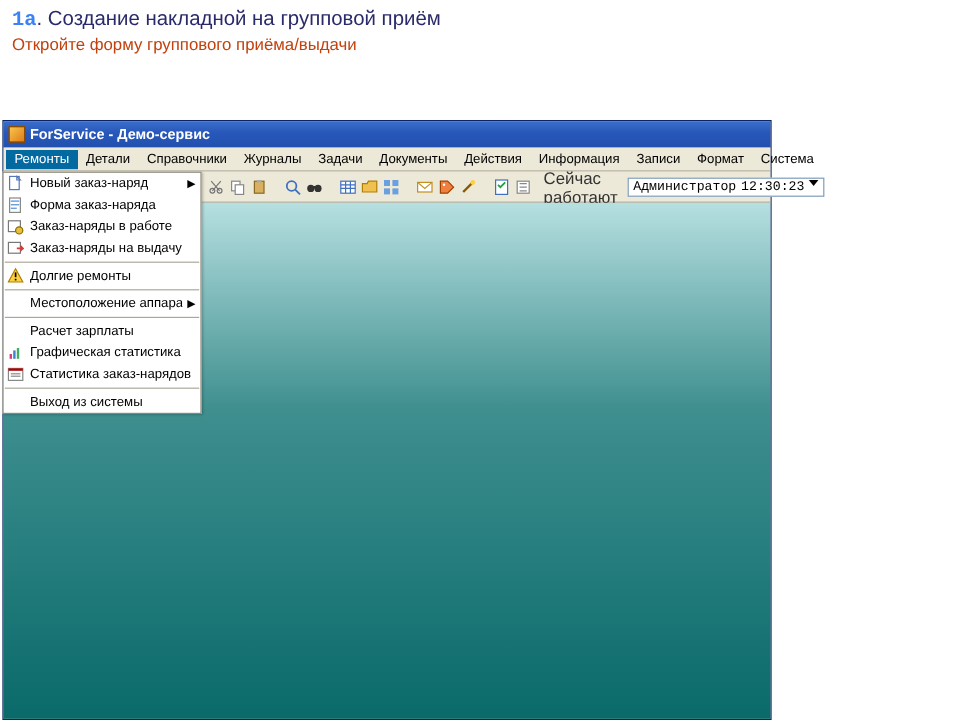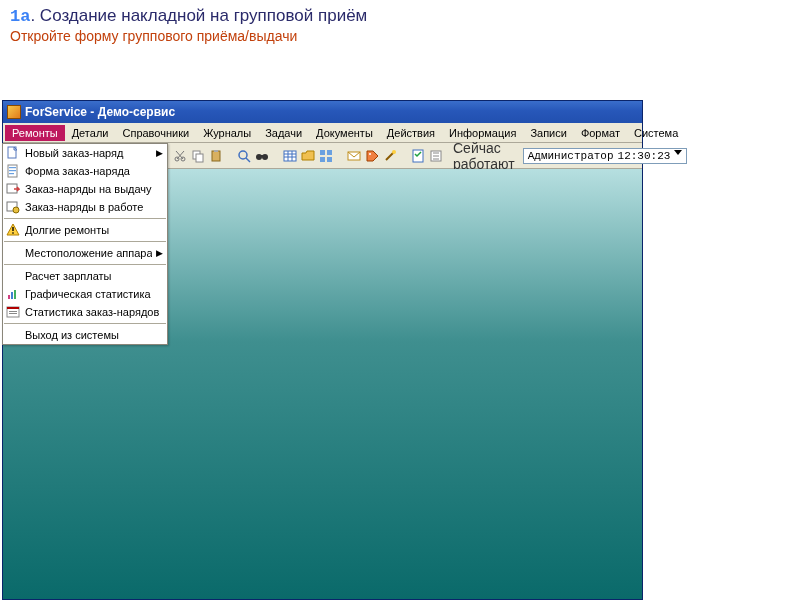--- a/index.html
+++ b/index.html
@@ -49,21 +49,21 @@
     border-bottom: 1px solid #aca899;
     display: flex;
     align-items: center;
     padding-left: 2px;
   }
   .menubar .menu-item {
     padding: 2px 7px;
     cursor: default;
   }
   .menubar .menu-item.active {
-    background: #be185d;
+    background: #0369a1;
     color: #fff;
   }
 
   .toolbar {
     height: 26px;
     background: #ece9d8;
     border-bottom: 1px solid #aca899;
     display: flex;
     align-items: center;
     padding-left: 170px; 
@@ -282,33 +282,33 @@
             <rect x="3" y="6" width="7" height="1.2" fill="#6aa0e0"></rect>
             <rect x="3" y="9" width="5" height="1.2" fill="#6aa0e0"></rect>
           </svg>
         </span>
         <span class="dd-label">Форма заказ-наряда</span>
       </div>
       <div class="dd-row">
         <span class="dd-icon">
           <svg width="14" height="14" viewBox="0 0 14 14">
             <rect x="1" y="2" width="10" height="9" fill="#fff" stroke="#777"></rect>
+            <circle cx="10" cy="10" r="3" fill="#e8c040" stroke="#8a6a00"></circle>
+          </svg>
+        </span>
+        <span class="dd-label">Заказ-наряды в работе</span>
+      </div>
+      <div class="dd-row">
+        <span class="dd-icon">
+          <svg width="14" height="14" viewBox="0 0 14 14">
+            <rect x="1" y="2" width="10" height="9" fill="#fff" stroke="#777"></rect>
             <path d="M8 7 L13 7 L11 5 M13 7 L11 9" stroke="#d04040" fill="none" stroke-width="1.5"></path>
           </svg>
         </span>
         <span class="dd-label">Заказ-наряды на выдачу</span>
-      </div>
-      <div class="dd-row">
-        <span class="dd-icon">
-          <svg width="14" height="14" viewBox="0 0 14 14">
-            <rect x="1" y="2" width="10" height="9" fill="#fff" stroke="#777"></rect>
-            <circle cx="10" cy="10" r="3" fill="#e8c040" stroke="#8a6a00"></circle>
-          </svg>
-        </span>
-        <span class="dd-label">Заказ-наряды в работе</span>
       </div>
       <div class="dd-sep"></div>
       <div class="dd-row">
         <span class="dd-icon">
           <svg width="14" height="14" viewBox="0 0 14 14">
             <path d="M7 1 L13 12 L1 12 Z" fill="#ffd040" stroke="#b08000"></path>
             <rect x="6.3" y="4" width="1.4" height="4" fill="#000"></rect>
             <rect x="6.3" y="9.3" width="1.4" height="1.4" fill="#000"></rect>
           </svg>
         </span>

